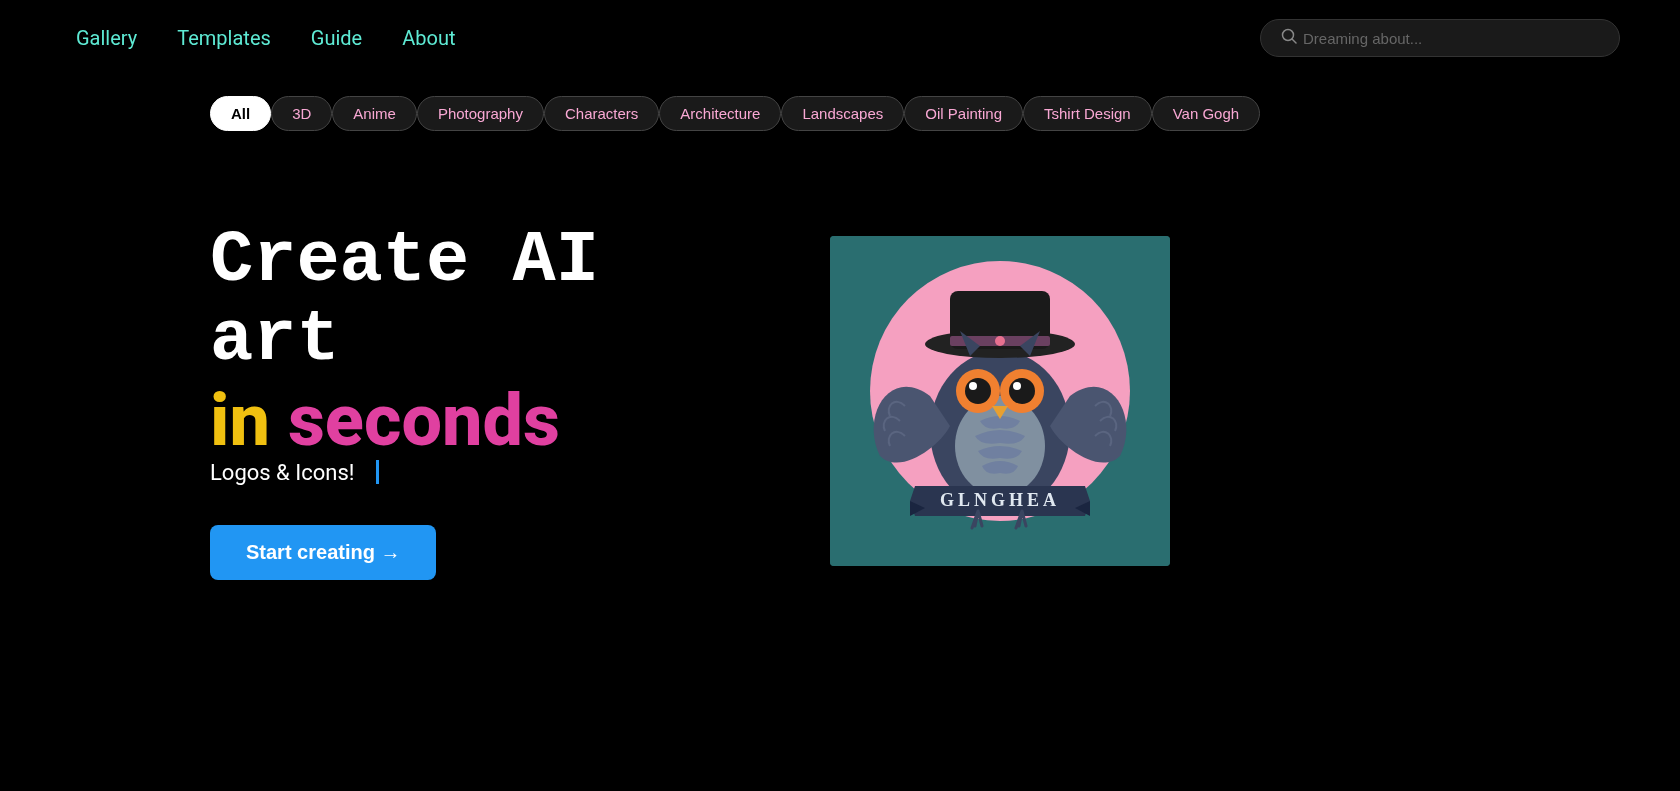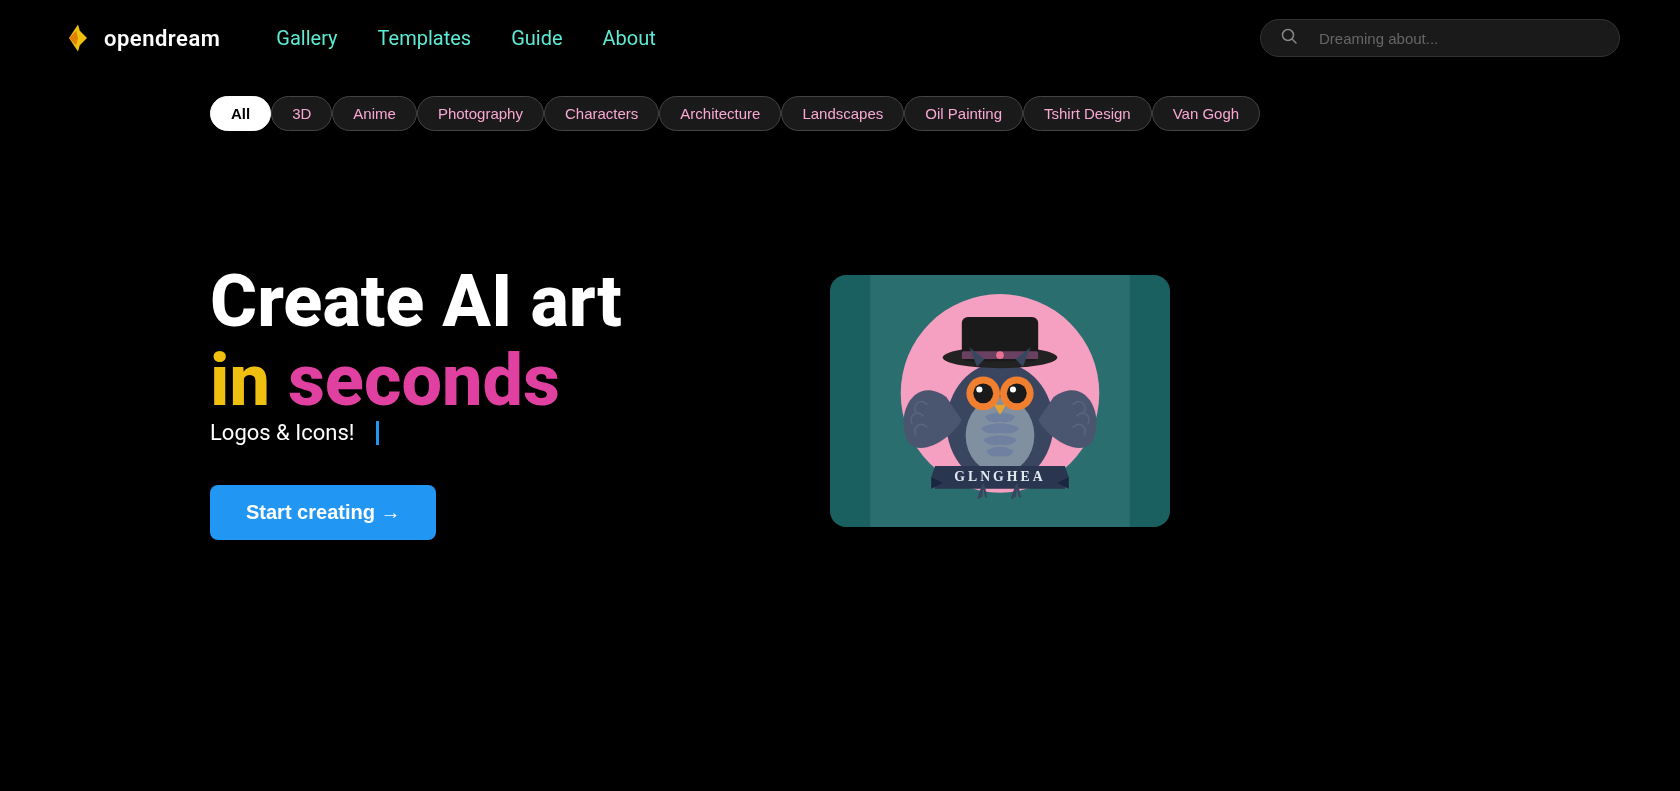--- a/index.html
+++ b/index.html
@@ -65,21 +65,21 @@
     }
 
     .search-container {
       display: flex;
       align-items: center;
       background-color: #1a1a1a;
       border: 1px solid #333;
       border-radius: 24px;
       padding: 8px 20px;
       width: 360px;
-      gap: 22px;
+      gap: 6px;
     }
 
     .search-icon-wrap {
       color: #888;
       font-size: 16px;
     }
 
     .search-input {
       background: transparent;
       border: none;
@@ -134,20 +134,21 @@
       flex: 1;
       max-width: 500px;
     }
 
     .hero-title-line1 {
       font-size: 72px;
       font-weight: 800;
       color: #fff;
       line-height: 1.1;
       margin-bottom: 0;
+      font-family: Liberation Mono, monospace;
     }
 
     .hero-title-line2 {
       font-size: 72px;
       font-weight: 800;
       line-height: 1.1;
     }
 
     .hero-title-in {
       color: #f0c010;
@@ -192,44 +193,37 @@
       padding: 16px 36px;
       border-radius: 8px;
       border: none;
       cursor: pointer;
       text-decoration: none;
       transition: background-color 0.2s;
     }
 
     .hero-image-container {
       width: 340px;
-      height: 252px;
-      border-radius: 16px;
+      height: 330px;
+      border-radius: 4px;
       overflow: hidden;
       background-color: #1a6060;
       flex-shrink: 0;
     }
 
     
     .owl-illustration {
       width: 100%;
       height: 100%;
     }
   </style>
 </head>
 <body>
 
 <nav class="navbar">
-  <a class="logo-container" href="#">
-    <svg class="logo-icon" viewBox="0 0 40 40" fill="none">
-      <polygon points="10,20 20,5 22,12 30,20 22,28 20,35" fill="#f0c010"></polygon>
-      <polygon points="10,20 18,12 20,20 18,28" fill="#e08000"></polygon>
-    </svg>
-    <span class="logo-text">opendream</span>
-  </a>
 
   <div class="nav-links">
     <a class="nav-link" href="#">Gallery</a>
     <a class="nav-link" href="#">Templates</a>
     <a class="nav-link" href="#">Guide</a>
     <a class="nav-link" href="#">About</a>
   </div>
 
   <div class="search-container">
     <span class="search-icon-wrap">

